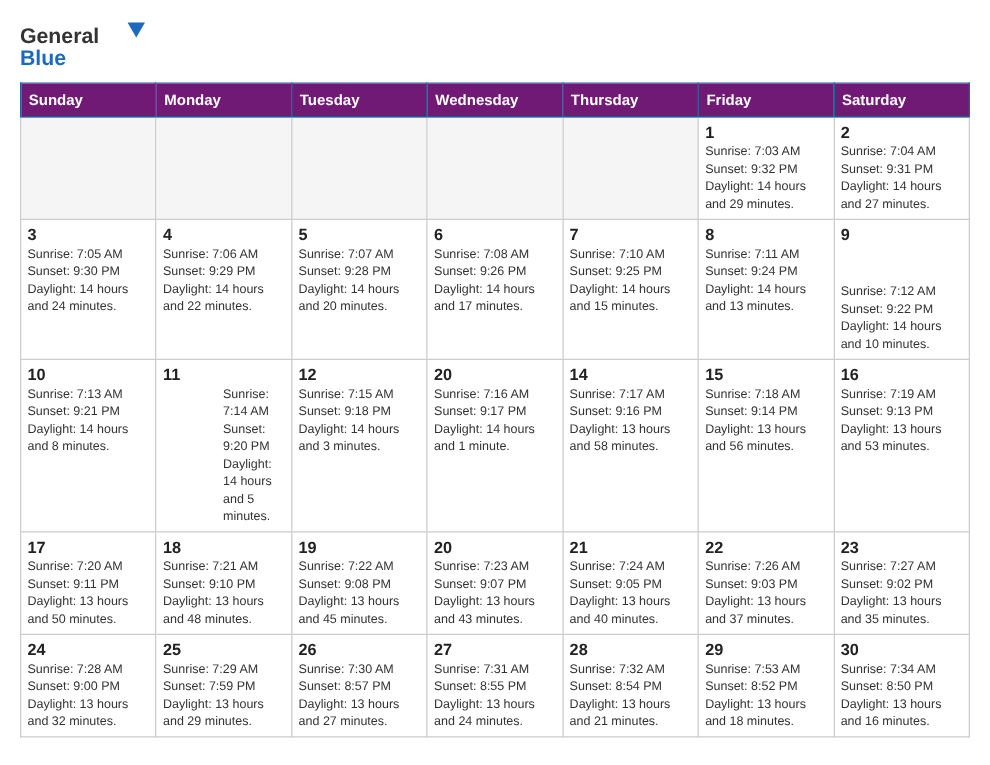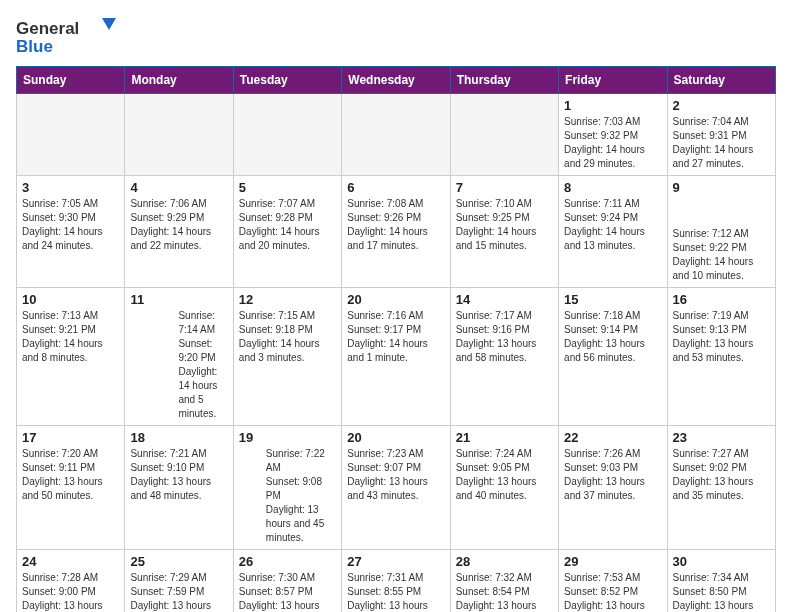--- a/index.html
+++ b/index.html
@@ -222,21 +222,21 @@
 Daylight: 13 hours and 50 minutes.</div>
         </td>
         <td>
           <span class="day-number">18</span>
           <div class="day-info" style="white-space: pre-line;">Sunrise: 7:21 AM
 Sunset: 9:10 PM
 Daylight: 13 hours and 48 minutes.</div>
         </td>
         <td>
           <span class="day-number">19</span>
-          <div class="day-info" style="white-space: pre-line; margin-left: 27px;">Sunrise: 7:22 AM
+          <div class="day-info" style="white-space: pre-line;">Sunrise: 7:22 AM
 Sunset: 9:08 PM
 Daylight: 13 hours and 45 minutes.</div>
         </td>
         <td>
           <span class="day-number">20</span>
           <div class="day-info" style="white-space: pre-line;">Sunrise: 7:23 AM
 Sunset: 9:07 PM
 Daylight: 13 hours and 43 minutes.</div>
         </td>
         <td>

